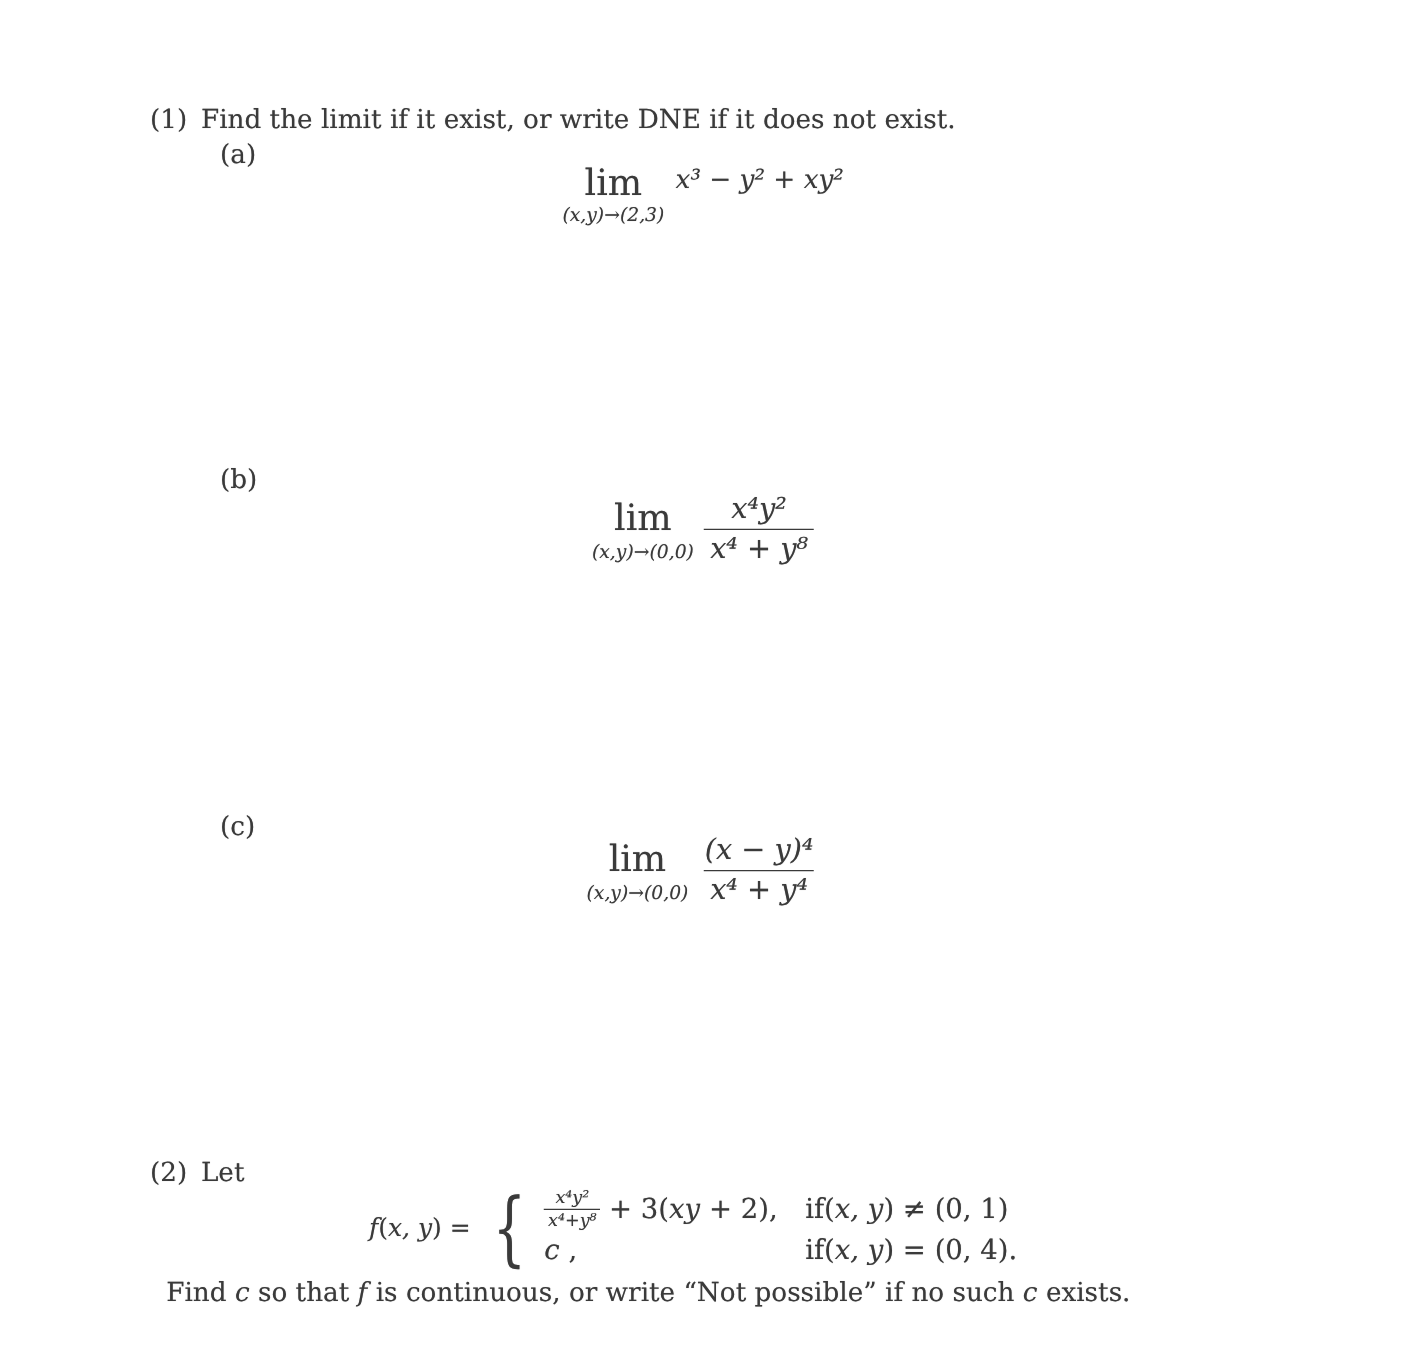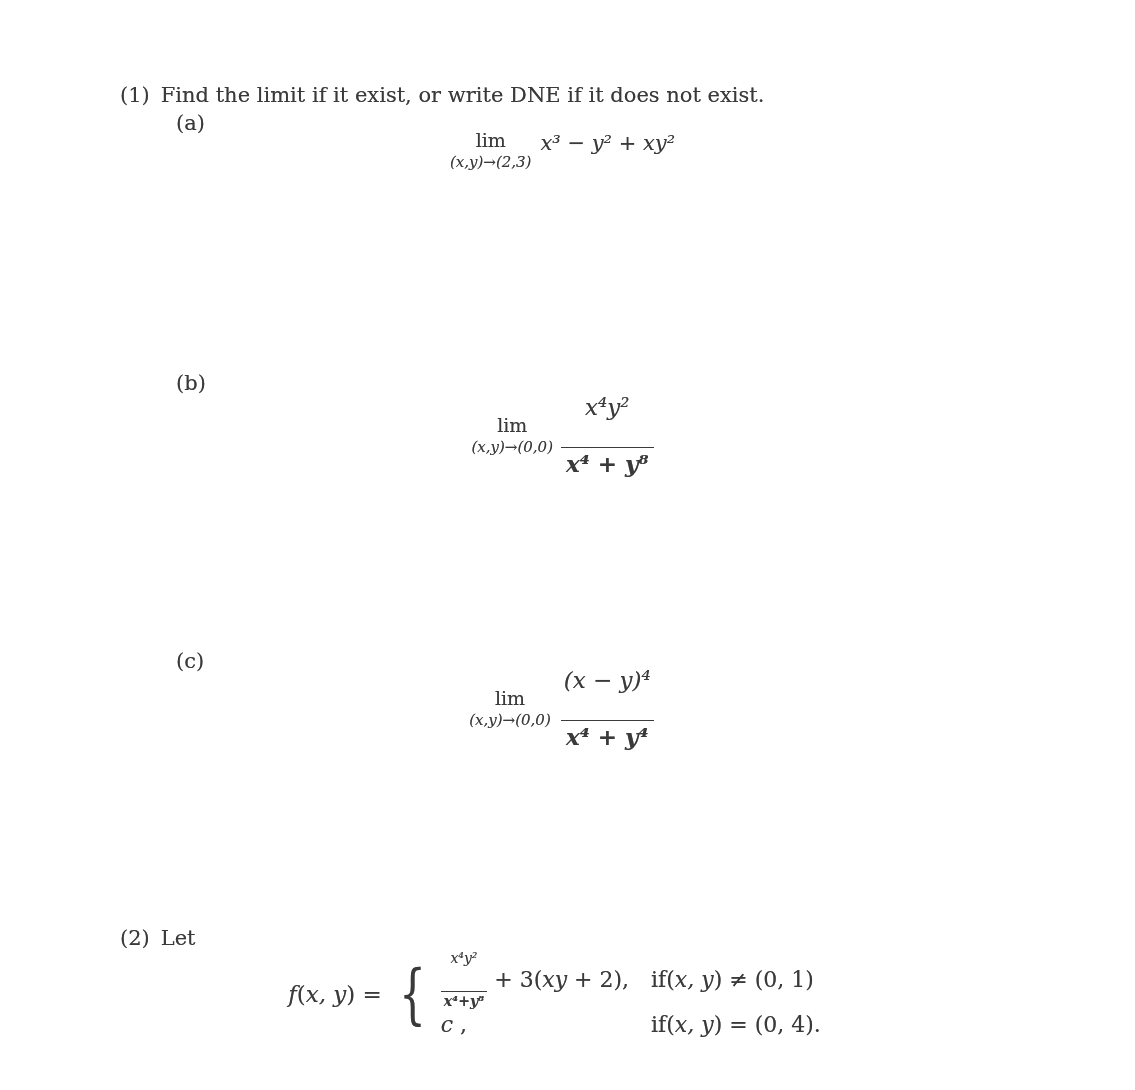--- a/index.html
+++ b/index.html
@@ -9,31 +9,31 @@
     font-family:"DejaVu Serif","Liberation Serif",serif;
     color:#3a3a3a; overflow:hidden;
     text-shadow:0 0 0.6px rgba(58,58,58,0.55);
   }
   .heading-line { position:absolute; display:flex; gap:11px; font-size:21px; white-space:nowrap; }
   .part-label  { position:absolute; font-size:21px; }
   .display { position:absolute; left:0; right:0; display:flex; justify-content:center; }
   .limrow-a { display:flex; align-items:flex-start; gap:9px; margin-right:10px; }
   .limrow-f { display:flex; align-items:center; gap:8px; margin-right:10px; }
   .limblock { display:flex; flex-direction:column; align-items:center; }
-  .lim { font-size:19px; line-height:1.05; font-style:normal; }
+  .lim { font-size:29px; line-height:1.05; font-style:normal; }
   .limsub { font-size:15px; font-style:italic; margin-top:4px; white-space:nowrap; line-height:1; }
   .expr { font-size:21px; font-style:italic; line-height:1.05; margin-top:1px; white-space:nowrap; }
-  .frac { display:flex; flex-direction:column; align-items:center; font-size:23px; font-style:italic;gap:24px; }
+  .frac { display:flex; flex-direction:column; align-items:center; font-size:23px; font-style:italic; }
   .frac .num { padding:0 5px 3px; line-height:1.1; white-space:nowrap; }
-  .frac .den { border-top:1.6px solid #3a3a3a; padding:3px 5px 0; line-height:1.1; white-space:nowrap;font-weight:bold; }
+  .frac .den { border-top:1.6px solid #3a3a3a; padding:3px 5px 0; line-height:1.1; white-space:nowrap; }
   .sfrac { font-size:14px; }
   .sfrac .num { padding:0 3px 1px; line-height:1.15; }
   .sfrac .den { border-top:1.2px solid #3a3a3a; padding:1px 3px 0; line-height:1.15; }
   .fdef { display:flex; align-items:center; margin-right:26px; }
-  .lhs { font-size:23px; white-space:nowrap; }
+  .lhs { font-size:20px; white-space:nowrap; }
   .brace { font-size:58px; line-height:1; font-weight:400; transform:scale(0.72,1.12); margin:0 10px 0 12px; }
   .case-grid { display:grid; grid-template-columns:auto auto; column-gap:22px; row-gap:3px;
                align-items:center; justify-items:start; font-size:22px; }
   .case-left { display:flex; align-items:center; gap:7px; white-space:nowrap; }
   .case-cond { white-space:nowrap; }
   .outro { position:absolute; font-size:21px; white-space:pre-wrap; }
   .it { font-style:italic; }
   .rm { font-style:normal; }
 </style>
 </head>
@@ -105,14 +105,15 @@
         <div class="case-cond"><span class="rm">if(</span><span class="it">x, y</span><span class="rm">) ≠ (0, 1)</span></div>
         <div class="case-left">
             <span class="it">c</span>
             <span class="rm">,</span>
           </div>
         <div class="case-cond"><span class="rm">if(</span><span class="it">x, y</span><span class="rm">) = (0, 4).</span></div>
       </div>
     </div>
   </div>
 
+  <div class="outro" style="left:133px; top:1022px;"><span class="rm">Find </span><span class="it">c</span><span class="rm"> so that </span><span class="it">f</span><span class="rm"> is continuous, or write “Not possible” if no such </span><span class="it">c</span><span class="rm"> exists.</span></div>
 
 </div>
 
 </body></html>

